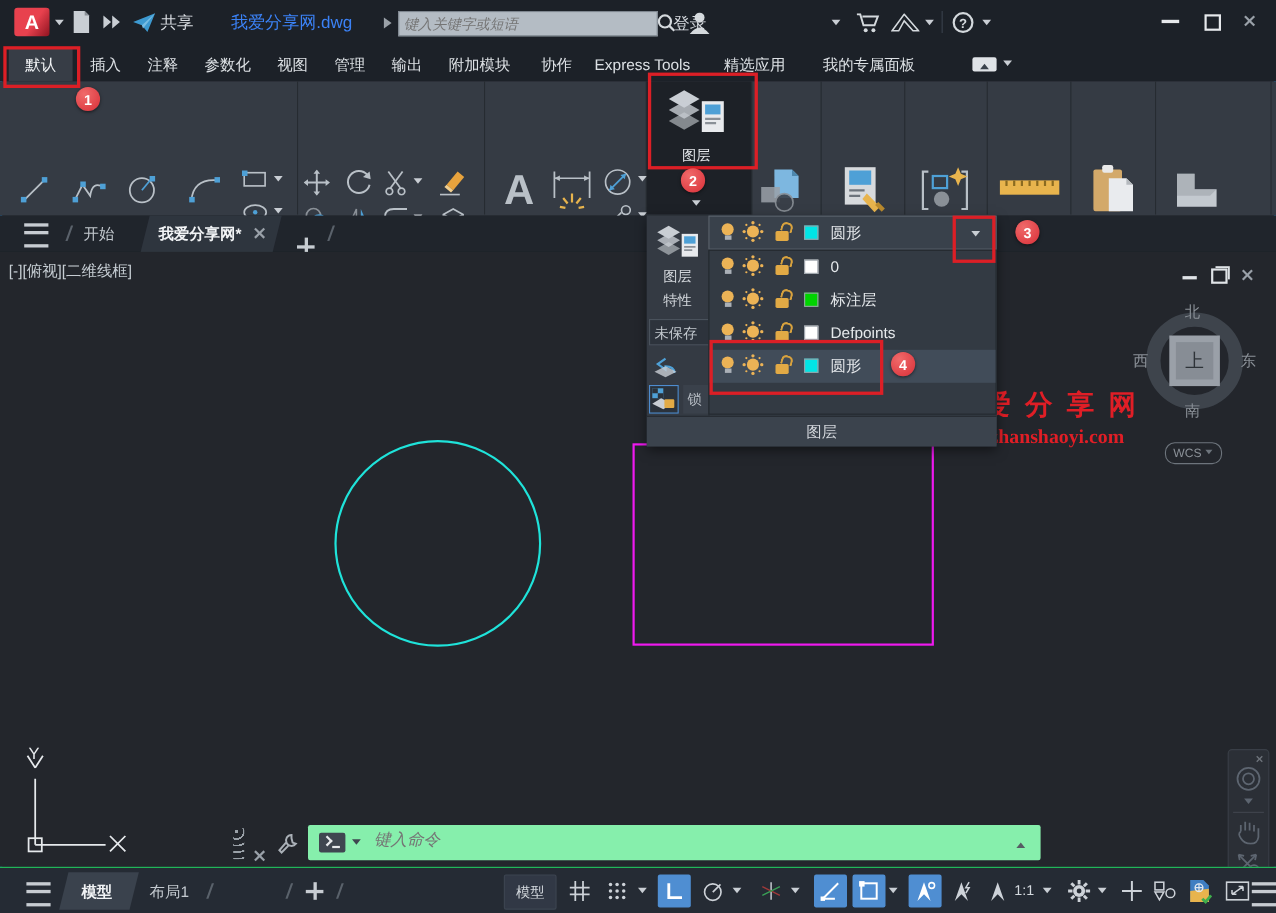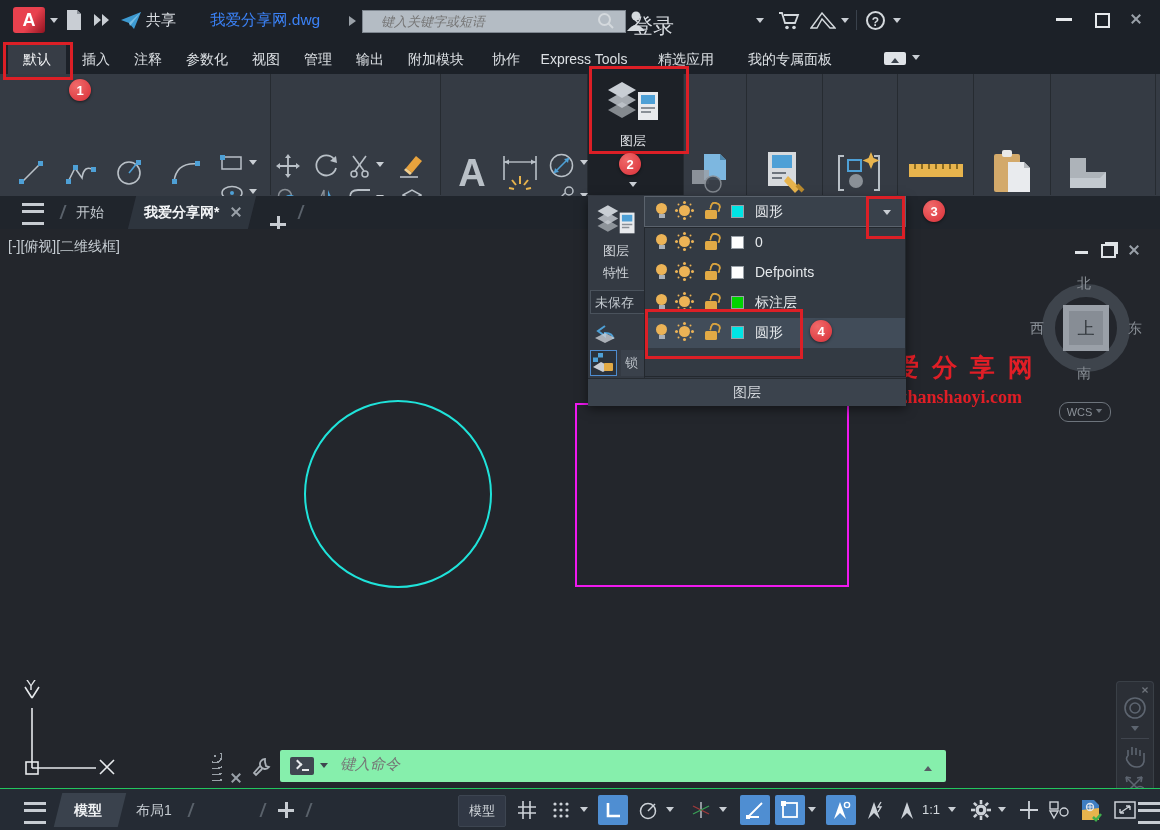--- a/index.html
+++ b/index.html
@@ -63,21 +63,21 @@
     box-shadow:0 1px 3px rgba(0,0,0,.55);}
   
   .sbtn{position:absolute;top:6px;width:30px;height:30px;display:flex;align-items:center;justify-content:center;border-radius:2px;}
   .sbtn.blue{background:#4f8ed2;}
   
   .navpanel{position:absolute;left:1116px;top:452px;width:36px;height:241px;background:rgba(120,130,145,0.10);border:1px solid rgba(150,160,175,.15);border-radius:4px;}
   .navicon{stroke:#5d6570;fill:none;stroke-width:1.6;}
   .cmdbar{position:absolute;left:280px;top:521px;width:666px;height:32px;background:#86efac;border-radius:2px;}
   input{font-family:inherit;}
   .searchbox{position:absolute;left:362px;top:10px;width:226px;height:21px;background:#b4bcc4;border:1px solid #7e868f;
-     color:#434b52;font-style:italic;font-size:13px;padding:0 18px;outline:none;}
+     color:#434b52;font-style:italic;font-size:13px;padding:0 4px;outline:none;}
   .cmdinput{position:absolute;left:58px;top:4px;width:560px;background:transparent;border:none;outline:none;
      color:#4b5258;font-style:italic;font-size:15px;}
   .winglyph{position:absolute;top:13px;width:15px;height:15px;}
 </style>
 </head>
 <body>
 
 <div id="app">
 
   <div class="abs titlebar">
@@ -103,21 +103,21 @@
       </svg>
     <input class="searchbox" placeholder="键入关键字或短语" style="">
     <svg class="abs" style="left:597px;top:12px;" width="18" height="18" viewBox="0 0 18 18">
         <circle cx="7.5" cy="7.5" r="5.5" stroke="#d4d9dd" stroke-width="2" fill="none"></circle>
         <line x1="11.5" y1="11.5" x2="16" y2="16" stroke="#d4d9dd" stroke-width="2"></line>
       </svg>
     <svg class="abs" style="left:626px;top:10px;" width="20" height="21" viewBox="0 0 20 21">
         <circle cx="10" cy="6" r="4.5" fill="#d4d9dd"></circle>
         <path d="M1,21 q9,-12 18,0 z" fill="#d4d9dd"></path>
       </svg>
-    <span class="abs txt" style="left:632px;top:12px;font-size:21px;">登录</span>
+    <span class="abs txt" style="left:612px;top:12px;font-size:15px;">登录</span>
     <span class="abs caret" style="left:756px;top:18px;"></span>
     <svg class="abs" style="left:778px;top:12px;" width="22" height="18" viewBox="0 0 22 18">
         <path d="M1,1 h3 l3,10 h10 l3,-8 h-14" stroke="#d4d9dd" stroke-width="1.8" fill="none"></path>
         <circle cx="9" cy="15.5" r="1.8" fill="#d4d9dd"></circle>
         <circle cx="16" cy="15.5" r="1.8" fill="#d4d9dd"></circle>
       </svg>
     <svg class="abs" style="left:810px;top:12px;" width="26" height="17" viewBox="0 0 26 17">
         <path d="M1,16 L12,1 L25,16 h-5 L12,7 L7,16 z" stroke="#d4d9dd" stroke-width="1.4" fill="none"></path>
       </svg>
     <span class="abs caret" style="left:841px;top:18px;"></span>
@@ -504,29 +504,29 @@
         <span class="i-bulb"></span>
           <span class="i-sun"></span>
           <span class="i-lock"></span>
         <span class="swatch" style="background: rgb(255, 255, 255);"></span>
         <span class="lname">0</span>
       </div>
       <div class="fly-row">
         <span class="i-bulb"></span>
           <span class="i-sun"></span>
           <span class="i-lock"></span>
-        <span class="swatch" style="background: rgb(255, 255, 255);"></span>
-        <span class="lname">Defpoints</span>
+        <span class="swatch" style="background: rgb(0, 212, 0);"></span>
+        <span class="lname">标注层</span>
       </div>
       <div class="fly-row">
         <span class="i-bulb"></span>
           <span class="i-sun"></span>
           <span class="i-lock"></span>
-        <span class="swatch" style="background: rgb(0, 212, 0);"></span>
-        <span class="lname">标注层</span>
+        <span class="swatch" style="background: rgb(255, 255, 255);"></span>
+        <span class="lname">Defpoints</span>
       </div>
       <div class="fly-row hl">
         <span class="i-bulb"></span>
           <span class="i-sun"></span>
           <span class="i-lock"></span>
         <span class="swatch" style="background: rgb(0, 229, 229);"></span>
         <span class="lname">圆形</span>
       </div>
     </div>
     <div class="fly-footer">图层</div>

